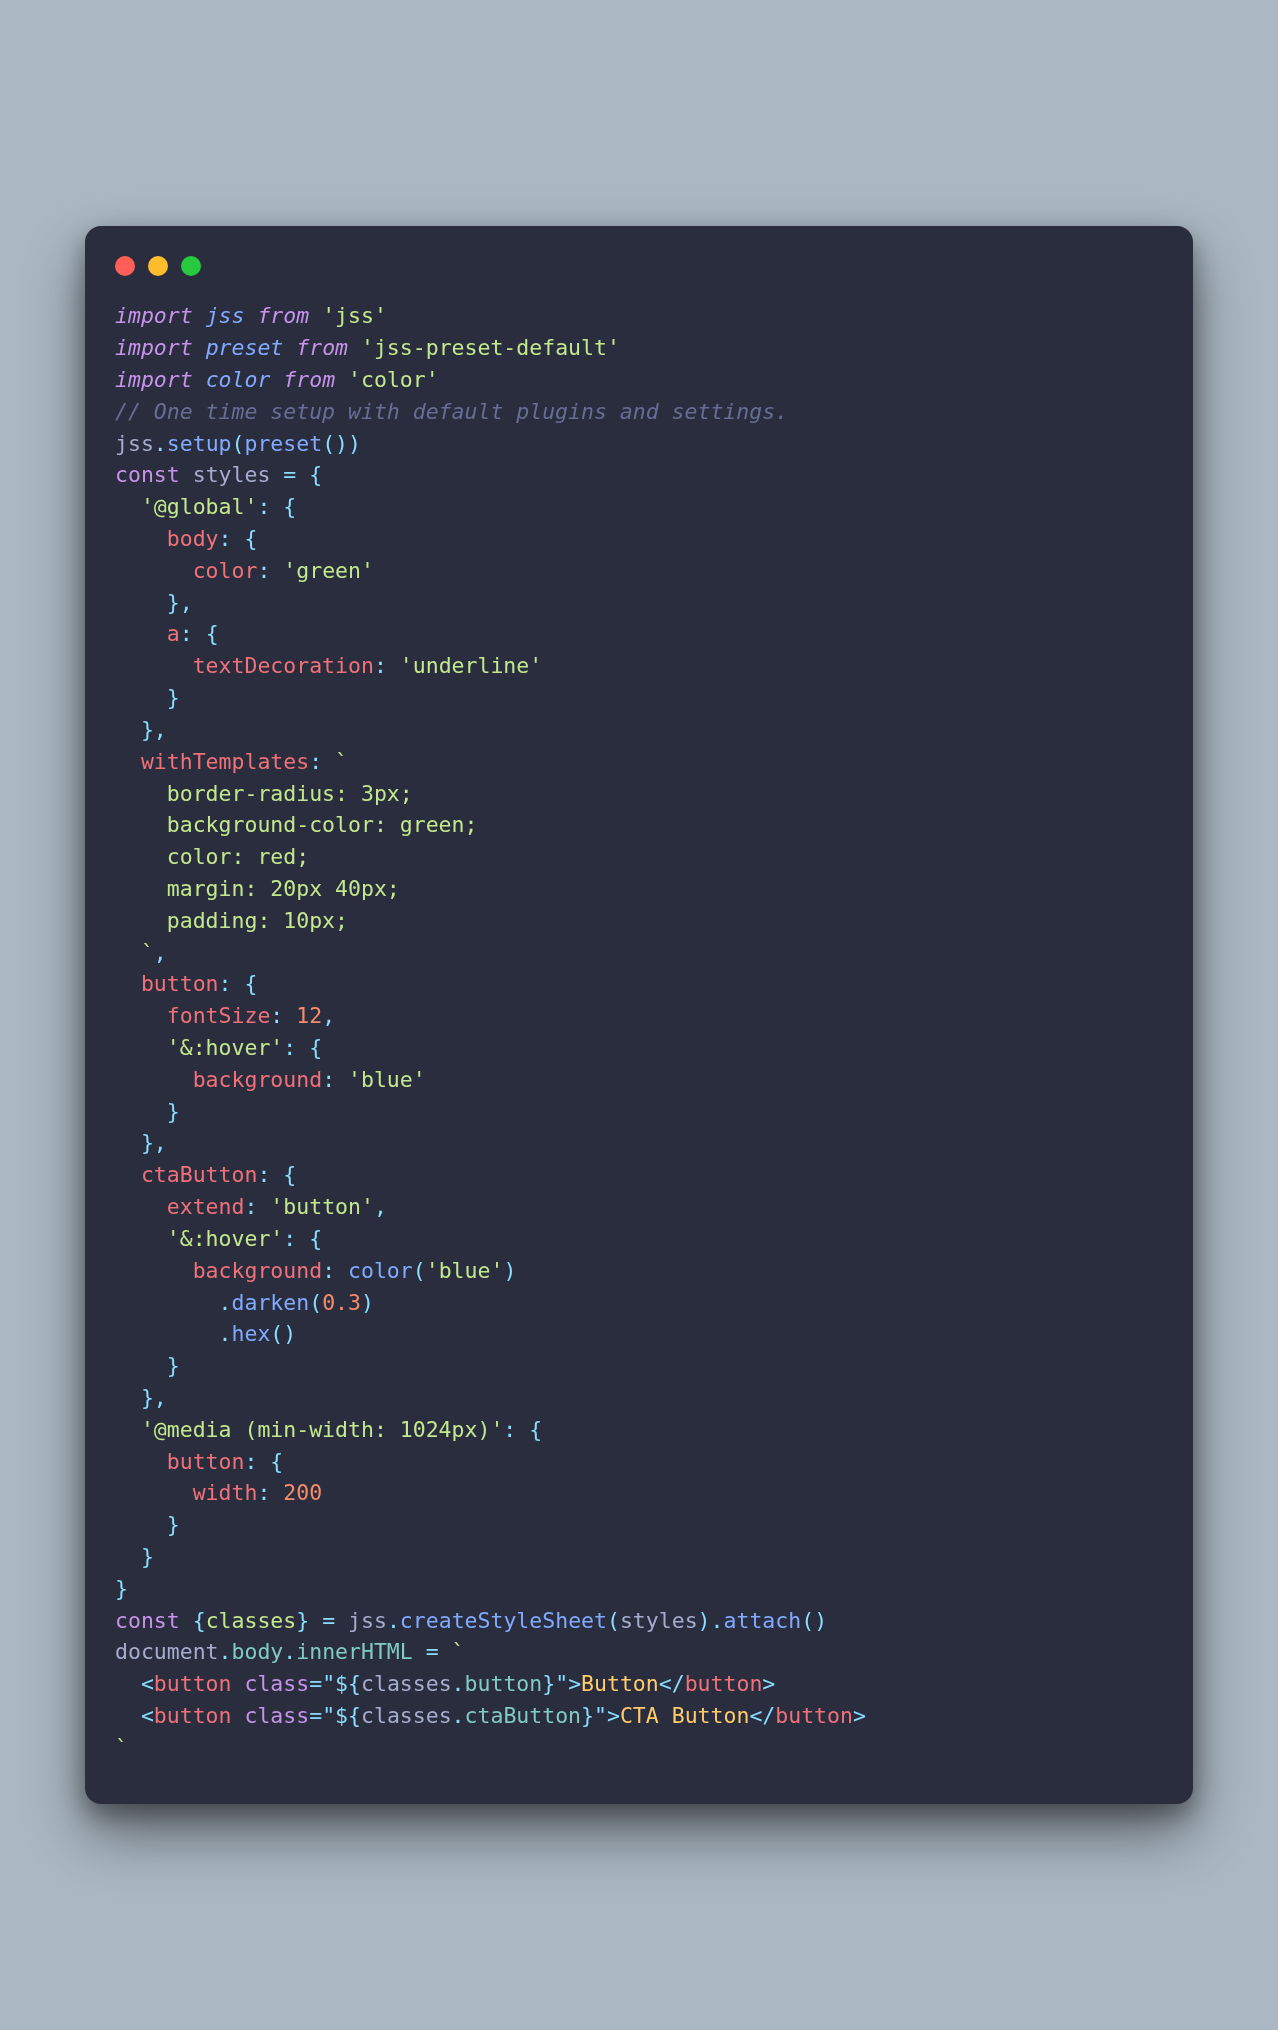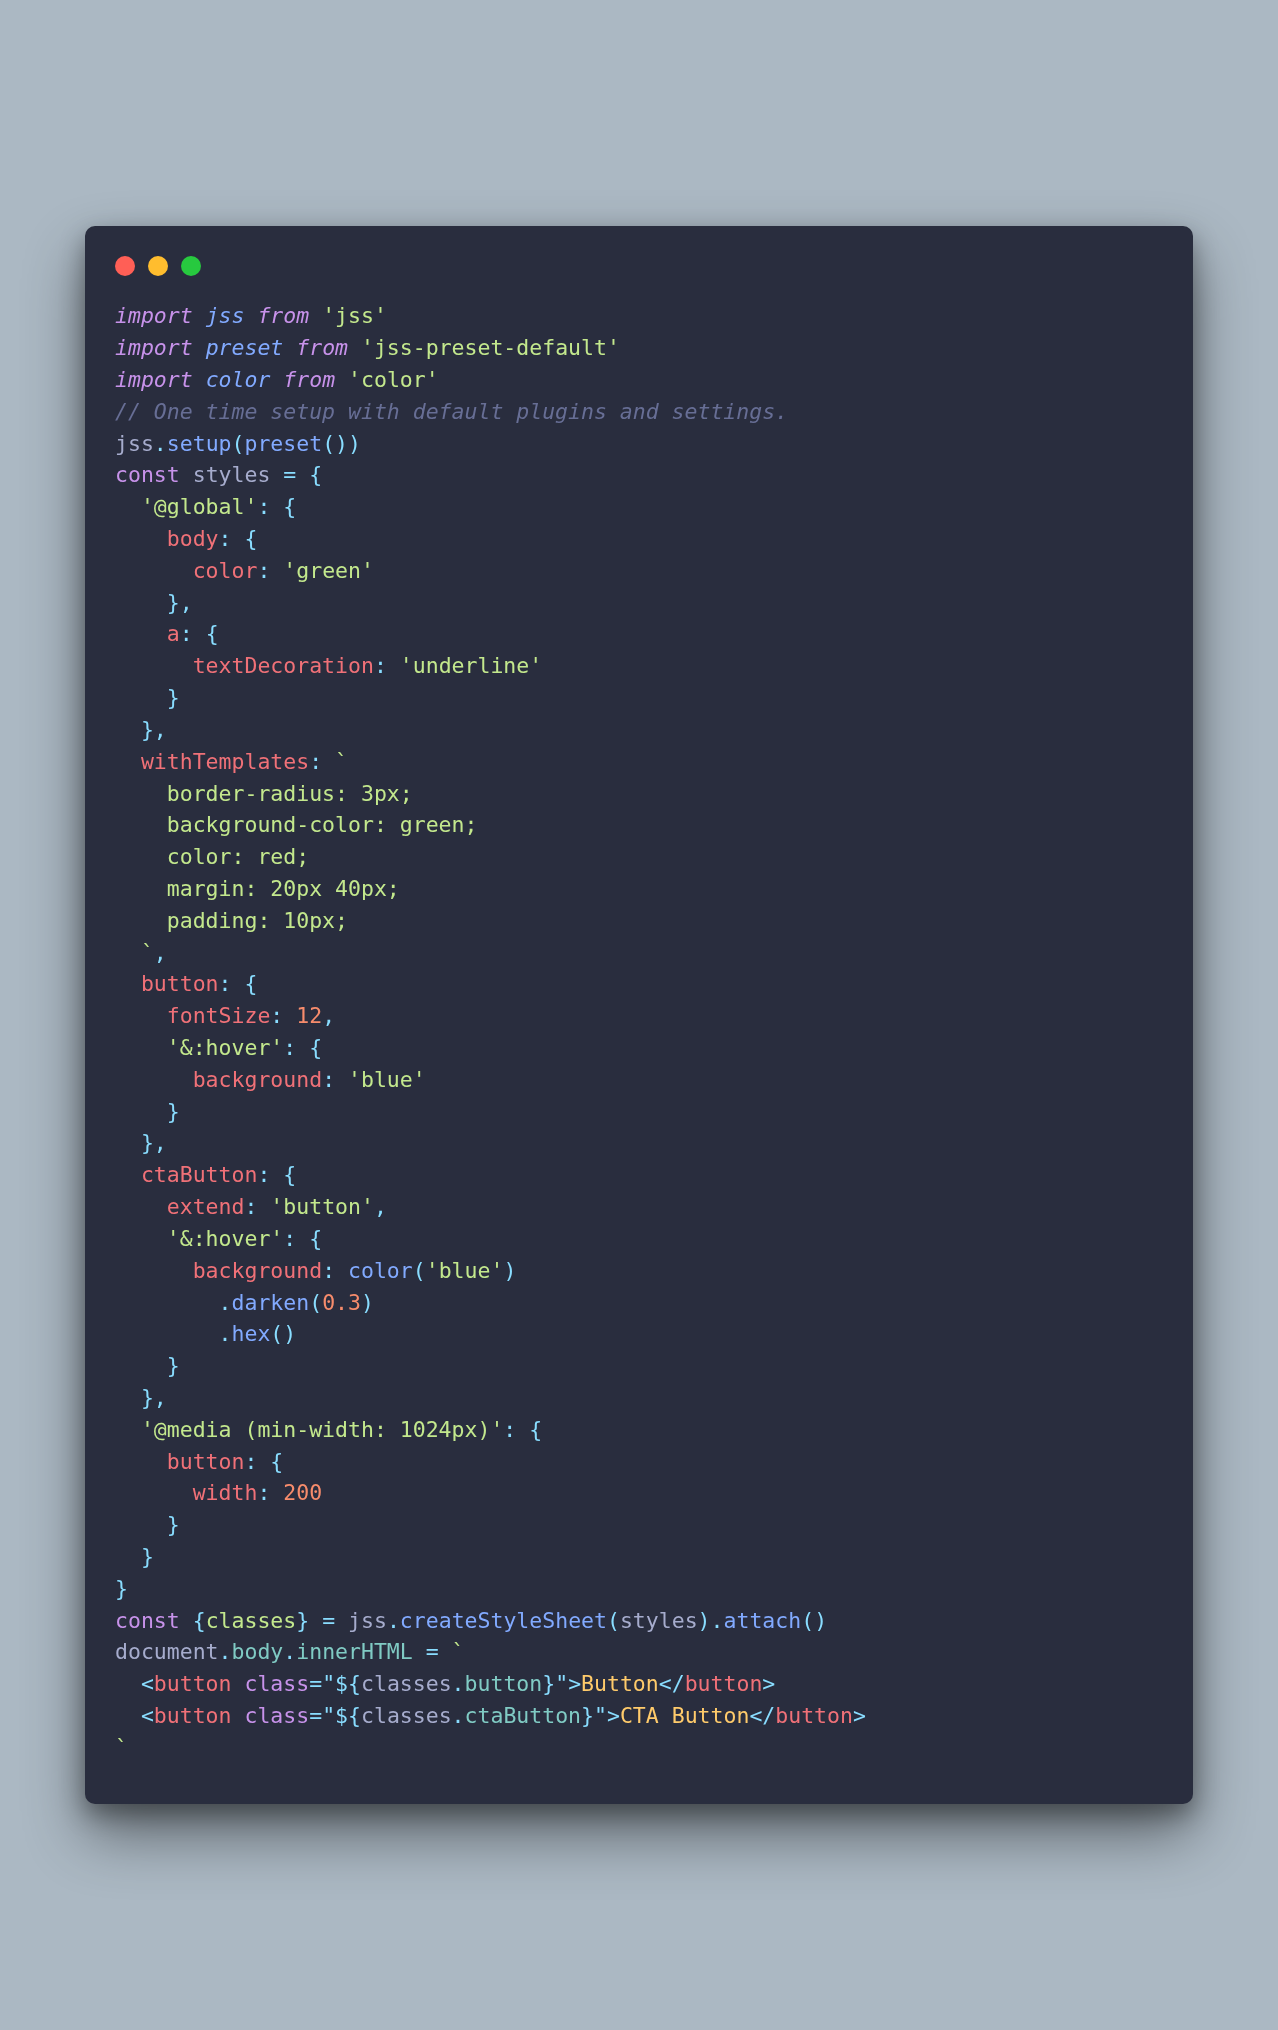--- a/index.html
+++ b/index.html
@@ -7,21 +7,21 @@
     background: #abb8c3;
     width: 1278px;
     height: 2030px;
     display: flex;
     align-items: center;
     justify-content: center;
     font-family: ui-monospace, "SF Mono", Menlo, Consolas, monospace;
   }
   .window {
     background: #292d3e;
-    border-radius: 10px;
+    border-radius: 16px;
     width: 1108px;
     box-shadow: 0 30px 60px rgba(0,0,0,0.45), 0 10px 25px rgba(0,0,0,0.35);
     overflow: hidden;
   }
   .titlebar {
     display: flex;
     align-items: center;
     gap: 13px;
     padding: 30px 30px 10px 30px;
   }

